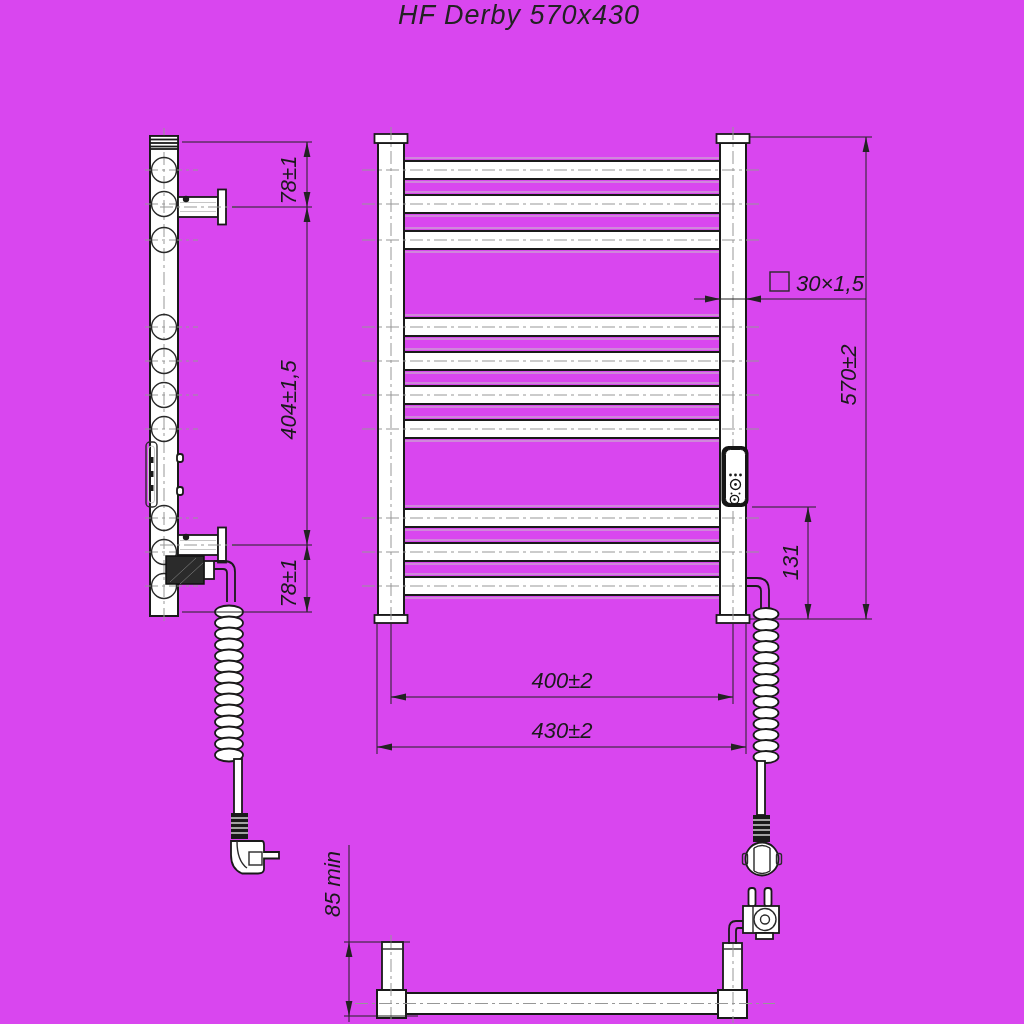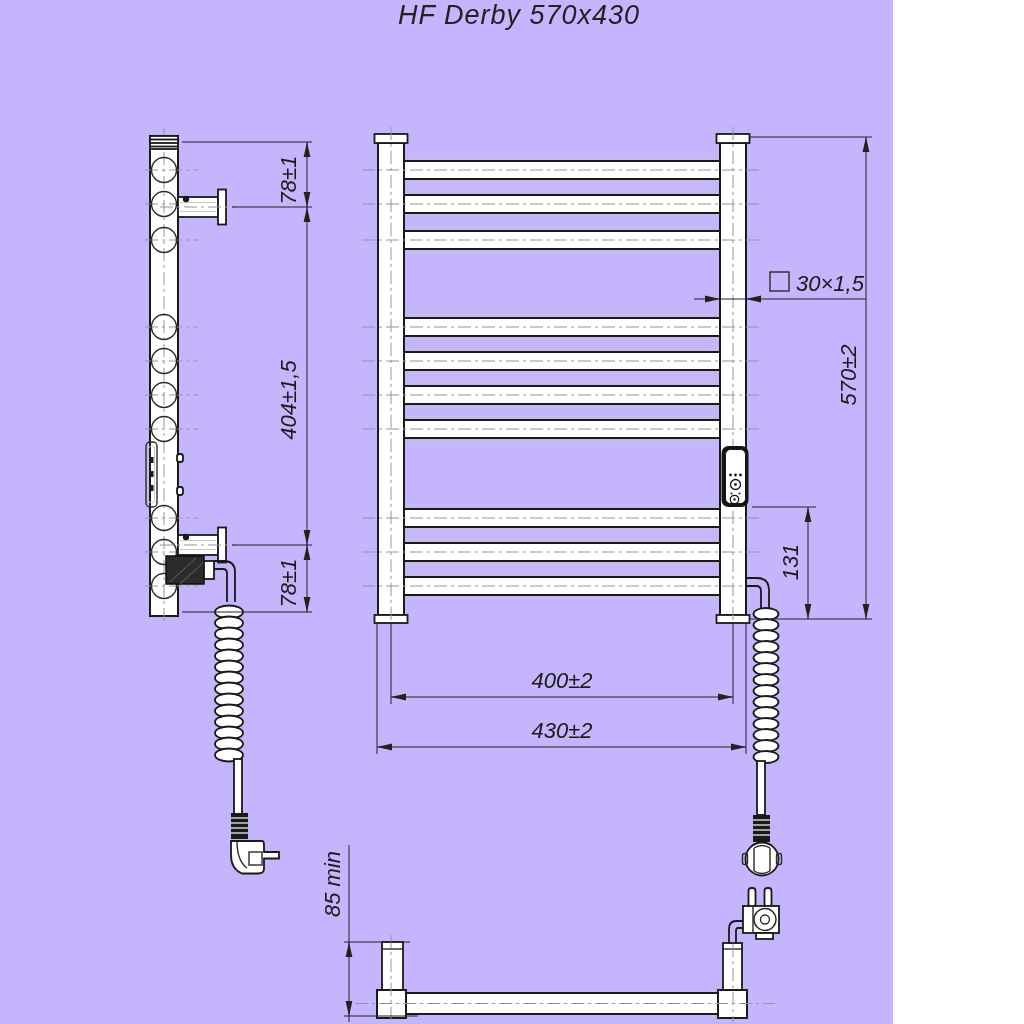--- a/index.html
+++ b/index.html
@@ -1,16 +1,16 @@
 <!DOCTYPE html>
 <html><head>
 <meta charset="utf-8">
 <style>
   html,body{margin:0;padding:0;background:#fff;}
-  #stage{position:relative;width:893px;height:1024px;background:#c4b5fd;overflow:hidden;}
+  #stage{position:relative;width:1024px;height:1024px;background:#d946ef;overflow:hidden;}
   svg{position:absolute;left:0;top:0;}
   
   .o  {fill:#fff;stroke:#1a1a1a;stroke-width:2;}
   .o18{fill:#fff;stroke:#1a1a1a;stroke-width:1.8;}
   .c1 {fill:none;stroke:#2a2a2a;stroke-width:1.4;}
   .tube{fill:none;stroke:#1a1a1a;stroke-width:1.8;}
   .coil{fill:#fff;stroke:#1a1a1a;stroke-width:1.8;}
   
   .d  {fill:none;stroke:#222;stroke-width:1;}
   .cl {fill:none;stroke:#979797;stroke-width:1;stroke-dasharray:13 4 3 4;}

